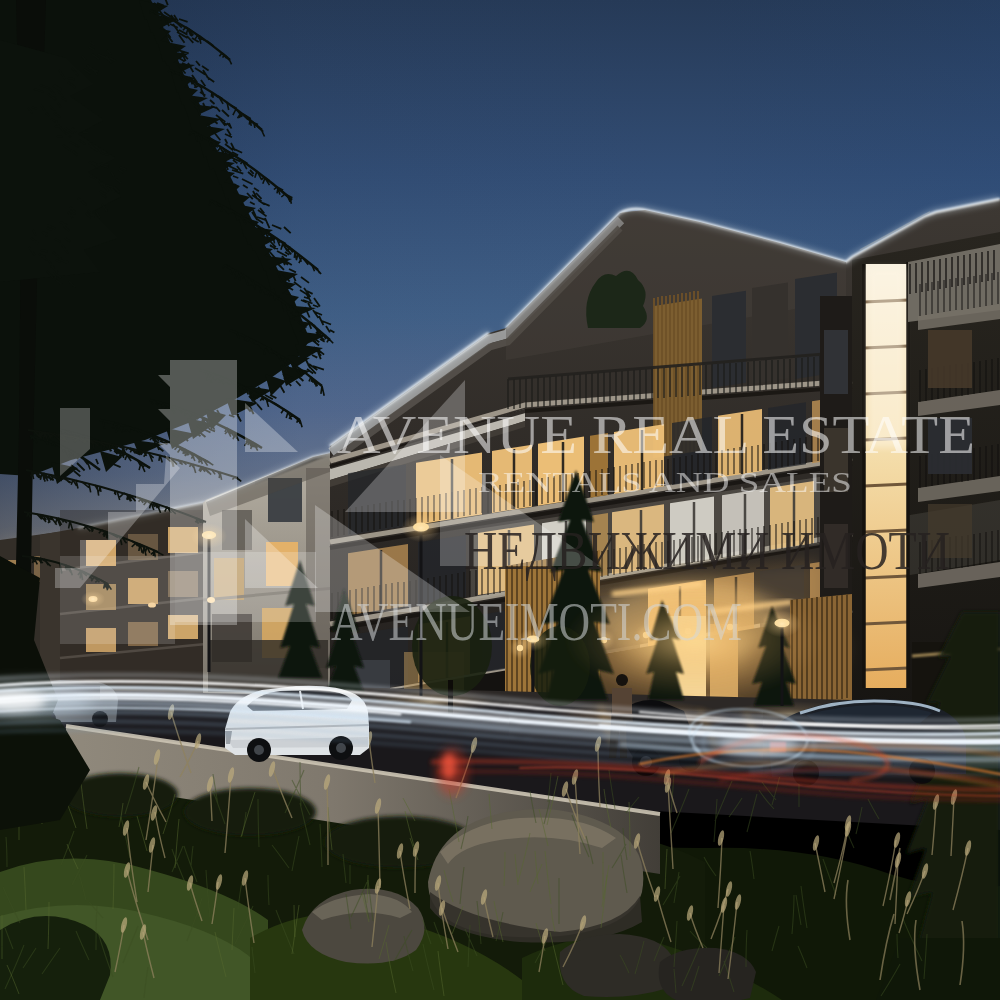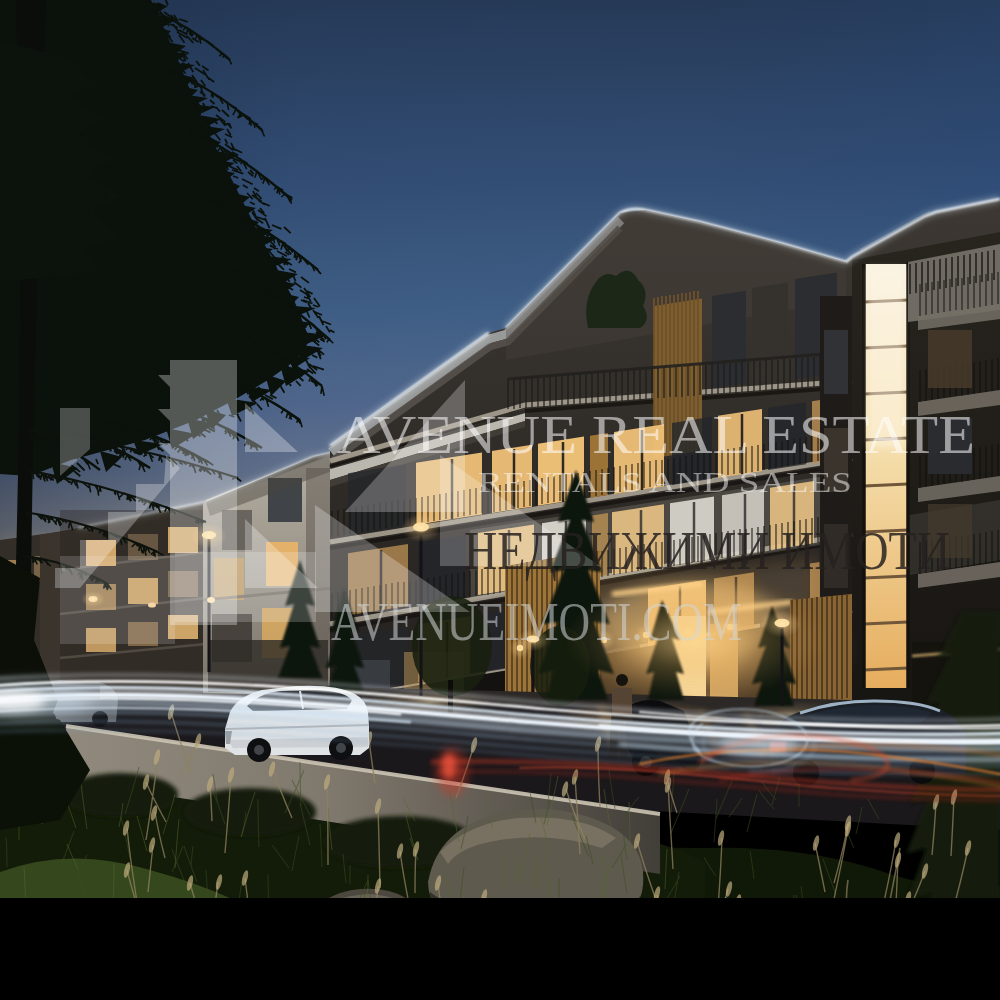--- a/index.html
+++ b/index.html
@@ -1,13 +1,13 @@
 <!DOCTYPE html>
 <html><head><meta charset="utf-8">
-<style>html,body{margin:0;padding:0;background:#000}#stage{width:1000px;height:898px;overflow:hidden;font-family:"Liberation Serif",serif}svg{display:block}</style>
+<style>html,body{margin:0;padding:0;background:#000}#stage{width:1000px;height:1000px;overflow:hidden;font-family:"Liberation Serif",serif}svg{display:block}</style>
 </head><body>
 <div id="stage">
 <svg width="1000" height="1000" viewBox="0 0 1000 1000" xmlns="http://www.w3.org/2000/svg">
 <defs>
   <linearGradient id="sky" x1="0" y1="0" x2="0" y2="1">
     <stop offset="0" stop-color="#263a57"></stop>
     <stop offset="0.22" stop-color="#324d74"></stop>
     <stop offset="0.40" stop-color="#416087"></stop>
     <stop offset="0.52" stop-color="#53698e"></stop>
     <stop offset="0.60" stop-color="#67758f"></stop>

